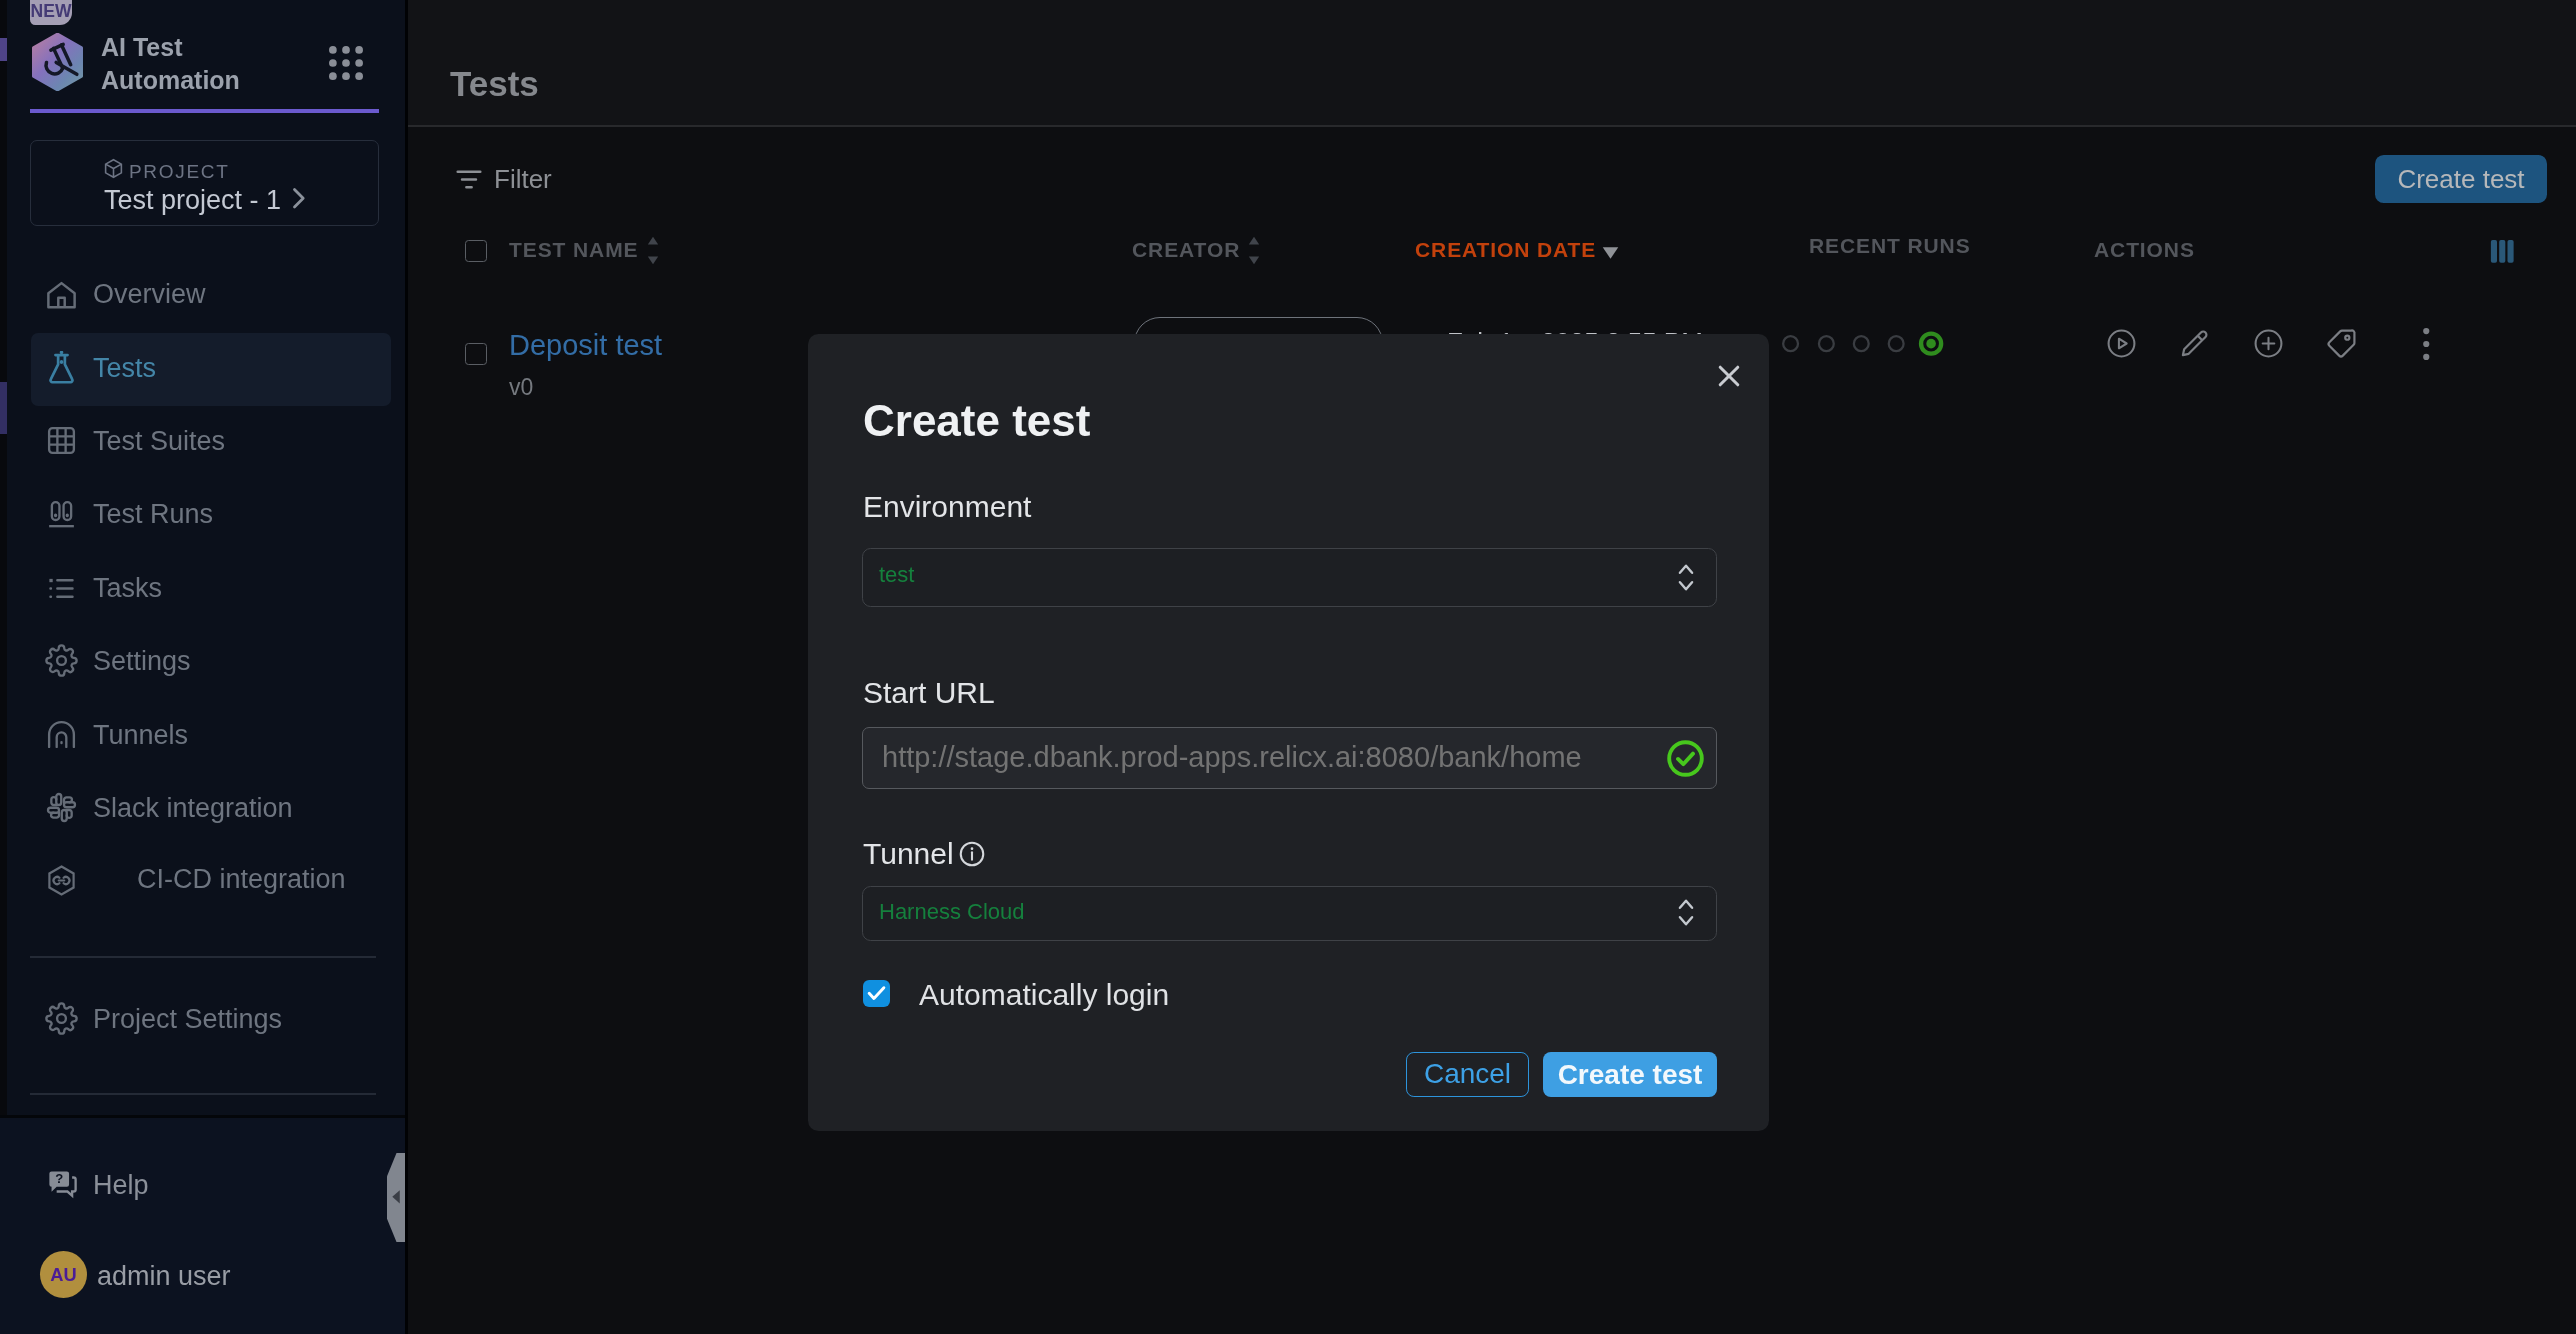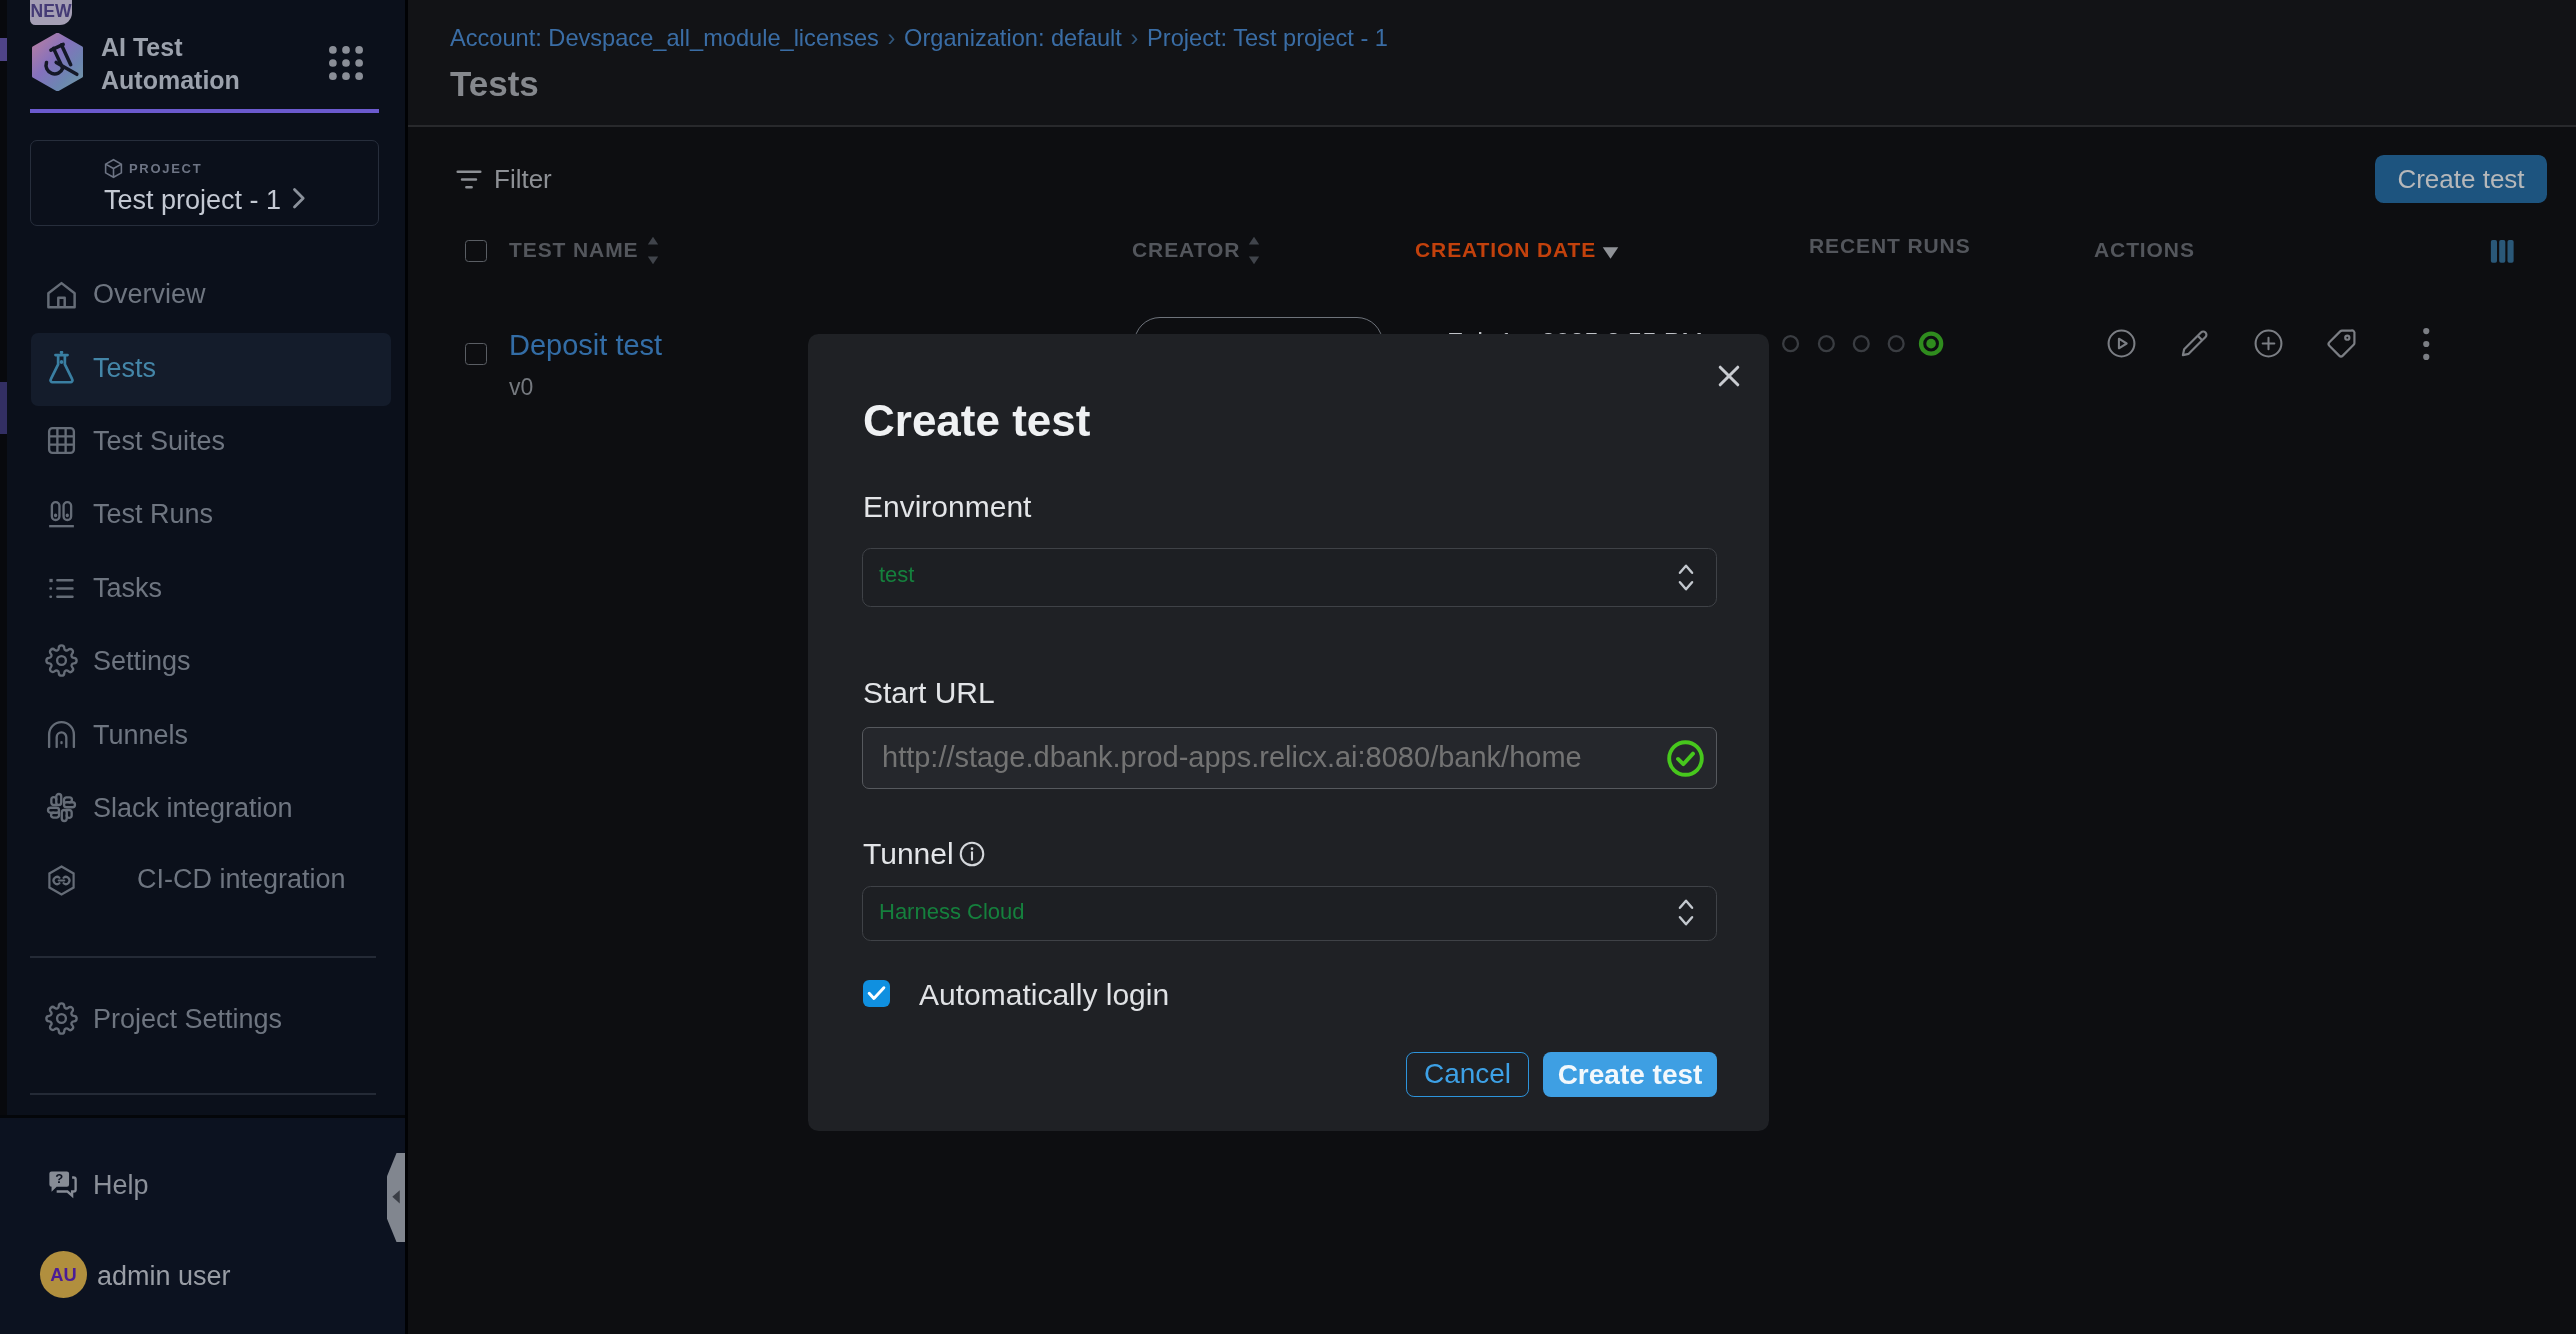--- a/index.html
+++ b/index.html
@@ -8,21 +8,21 @@
   #page { position:relative; width:2072px; height:1334px; }
   
   #strip { left:0; top:0; width:7px; height:1334px; background:#08090d; }
   
   #sidebar { left:7px; top:0; width:398px; height:1334px; background:#0b101b; }
   #newbadge { left:30px; top:0px; width:42px; height:24.5px; background:#a49eb4; border-radius:0 0 12.2px 5.2px; color:#443a75; font-size:17.5px; font-weight:bold; text-align:center; line-height:23px; }
   #logotext { left:101px; top:31px; font-size:25px; font-weight:600; color:#9ba1ac; line-height:33px; }
   #gridicon { left:325px; top:42px; }
   #purpleline { left:30px; top:109px; width:349px; height:3.5px; background:#6b5ace; }
   #projbox { left:30px; top:140px; width:349px; height:86px; border:1.7px solid #272e3c; border-radius:7px; }
-  #projlabel { left:129px; top:161px; font-size:13px; letter-spacing:1.7px; color:#6d7484; font-weight:700; }
+  #projlabel { left:129px; top:161px; font-size:19px; letter-spacing:1.7px; color:#6d7484; font-weight:400; }
   #projname { left:104px; top:185px; font-size:27px; color:#c4c9d3; }
   .navtext { font-size:27px; color:#6e7580; }
   #selbg { left:31px; top:333px; width:360px; height:73px; background:#141c2b; border-radius:7px; }
   
   #mainband { left:405px; top:0; width:2171px; height:127px; background:#121316; border-left:2.6px solid #000; }
   #maindiv { left:408px; top:125px; width:2168px; height:1.7px; background:#28292c; }
   #crumbs { left:450px; top:25px; font-size:23.6px; color:#3a6da5; }
   .sep { color:#31567a; padding:0 8.7px; }
   #teststitle { left:450px; top:64px; font-size:35px; font-weight:bold; color:#85888d; }
   #filtertext { left:494px; top:164px; font-size:26px; color:#8d9095; }
@@ -150,21 +150,20 @@
   </svg>
   <div class="abs navtext" style="left:93px; top:793px;">Slack integration</div>
   <svg class="abs" style="left:45px; top:864px;" width="33" height="33" viewBox="0 0 24 24" fill="none" stroke="#656c77" stroke-width="1.6">
     <path d="M12 1.8 L20.8 6.9 L20.8 17.1 L12 22.2 L3.2 17.1 L3.2 6.9 Z"></path>
     <path d="M10.5 10 a2.6 2.6 0 1 0 0 4 M13.5 14 a2.6 2.6 0 1 0 0-4 M10 12 L14 12" stroke-linecap="round"></path>
   </svg>
   <div class="abs navtext" style="left:93px; top:864px;margin-left:44px;">CI-CD integration</div>
   <div class="abs" id="mainband"></div>
   <div class="abs" style="left:405px; top:0; width:2.6px; height:1334px; background:#010204;"></div>
   <div class="abs" id="maindiv"></div>
-  <div class="abs" id="crumbs">Account: Devspace_all_module_licenses<span class="sep">›</span>Organization: default<span class="sep">›</span>Project: Test project - 1</div>
   <div class="abs" id="teststitle">Tests</div>
   <svg class="abs" style="left:456px; top:168px;" width="26" height="23" viewBox="0 0 30 26" fill="none" stroke="#8d9095" stroke-width="3" stroke-linecap="round">
     <path d="M2 4 L28 4 M7 13 L23 13 M12 22 L18 22"></path>
   </svg>
   <div class="abs" id="filtertext">Filter</div>
   <div class="abs" id="createbtn-top">Create test</div>
 
   <div class="abs hcheck" style="left:465px; top:240px;"></div>
   <div class="abs th" style="left:509px; top:238px;">TEST NAME</div>
   <svg class="abs" style="left:646px; top:235px;" width="14" height="31" viewBox="0 0 16 36">

